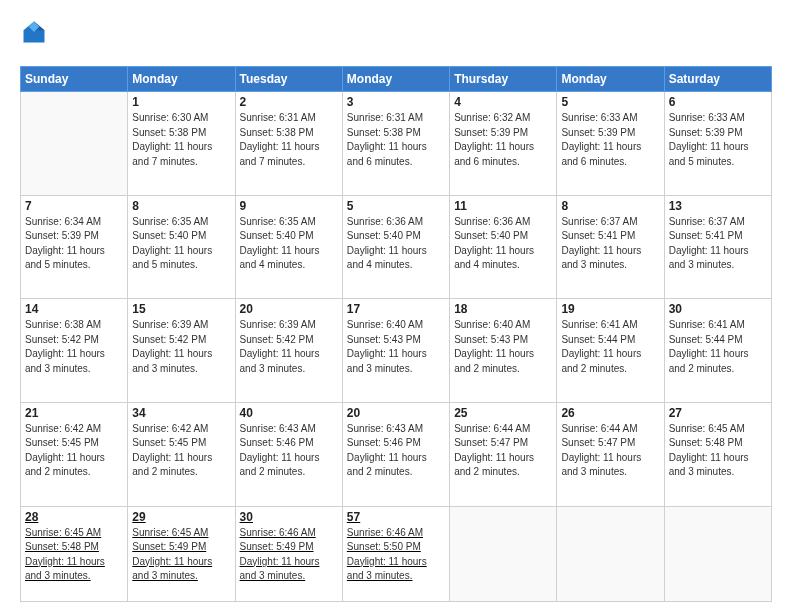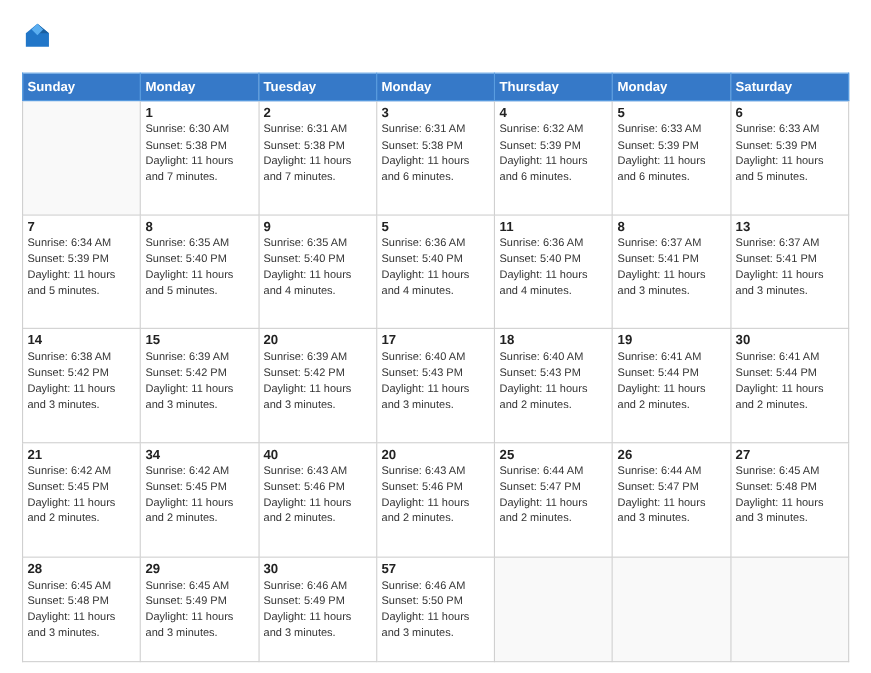--- a/index.html
+++ b/index.html
@@ -93,20 +93,21 @@
     .day-info {
       font-size: 10px;
       color: #333;
       line-height: 1.45;
     }
     .empty-cell {
       background: #f9f9f9;
     }
     .last-row td {
       height: 78px;
+      text-decoration: underline;
     }
   </style>
 </head>
 <body>
 
 <div class="page">
   <div class="header">
     <div class="logo">
       <svg class="logo-icon" viewBox="0 0 32 32" xmlns="http://www.w3.org/2000/svg">
         <polygon points="16,4 28,14 28,28 4,28 4,14" fill="#2176c8"></polygon>

